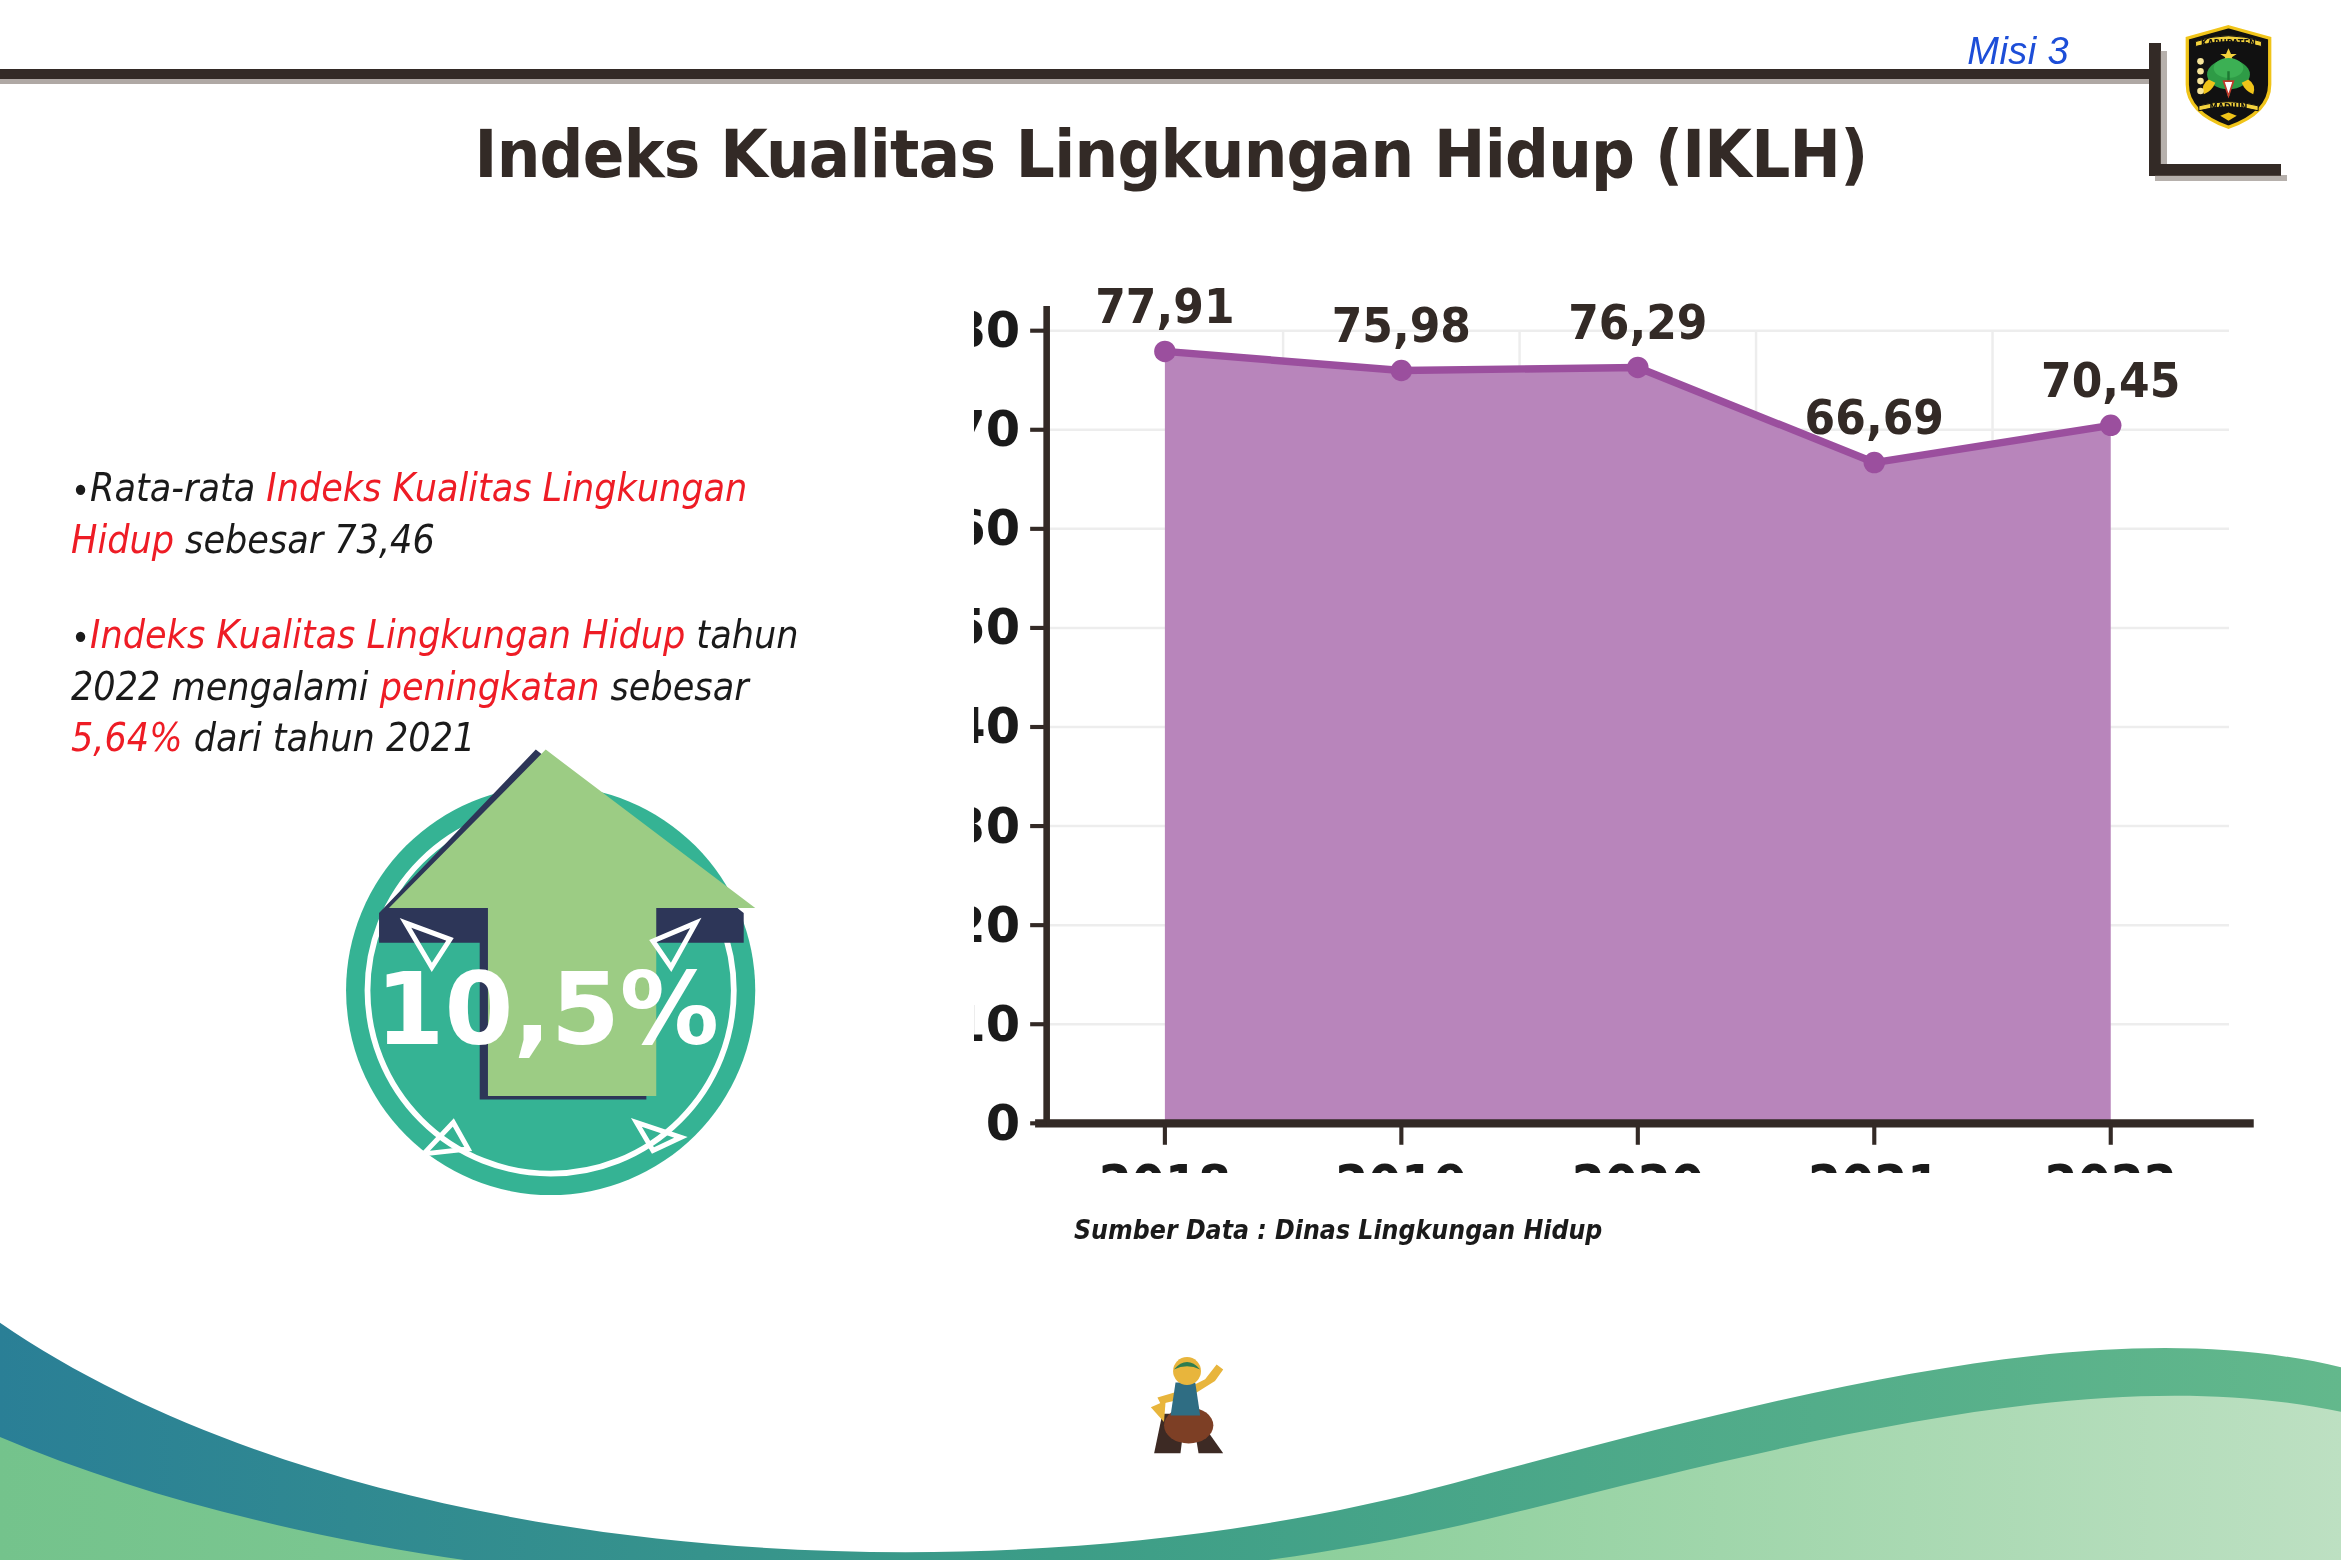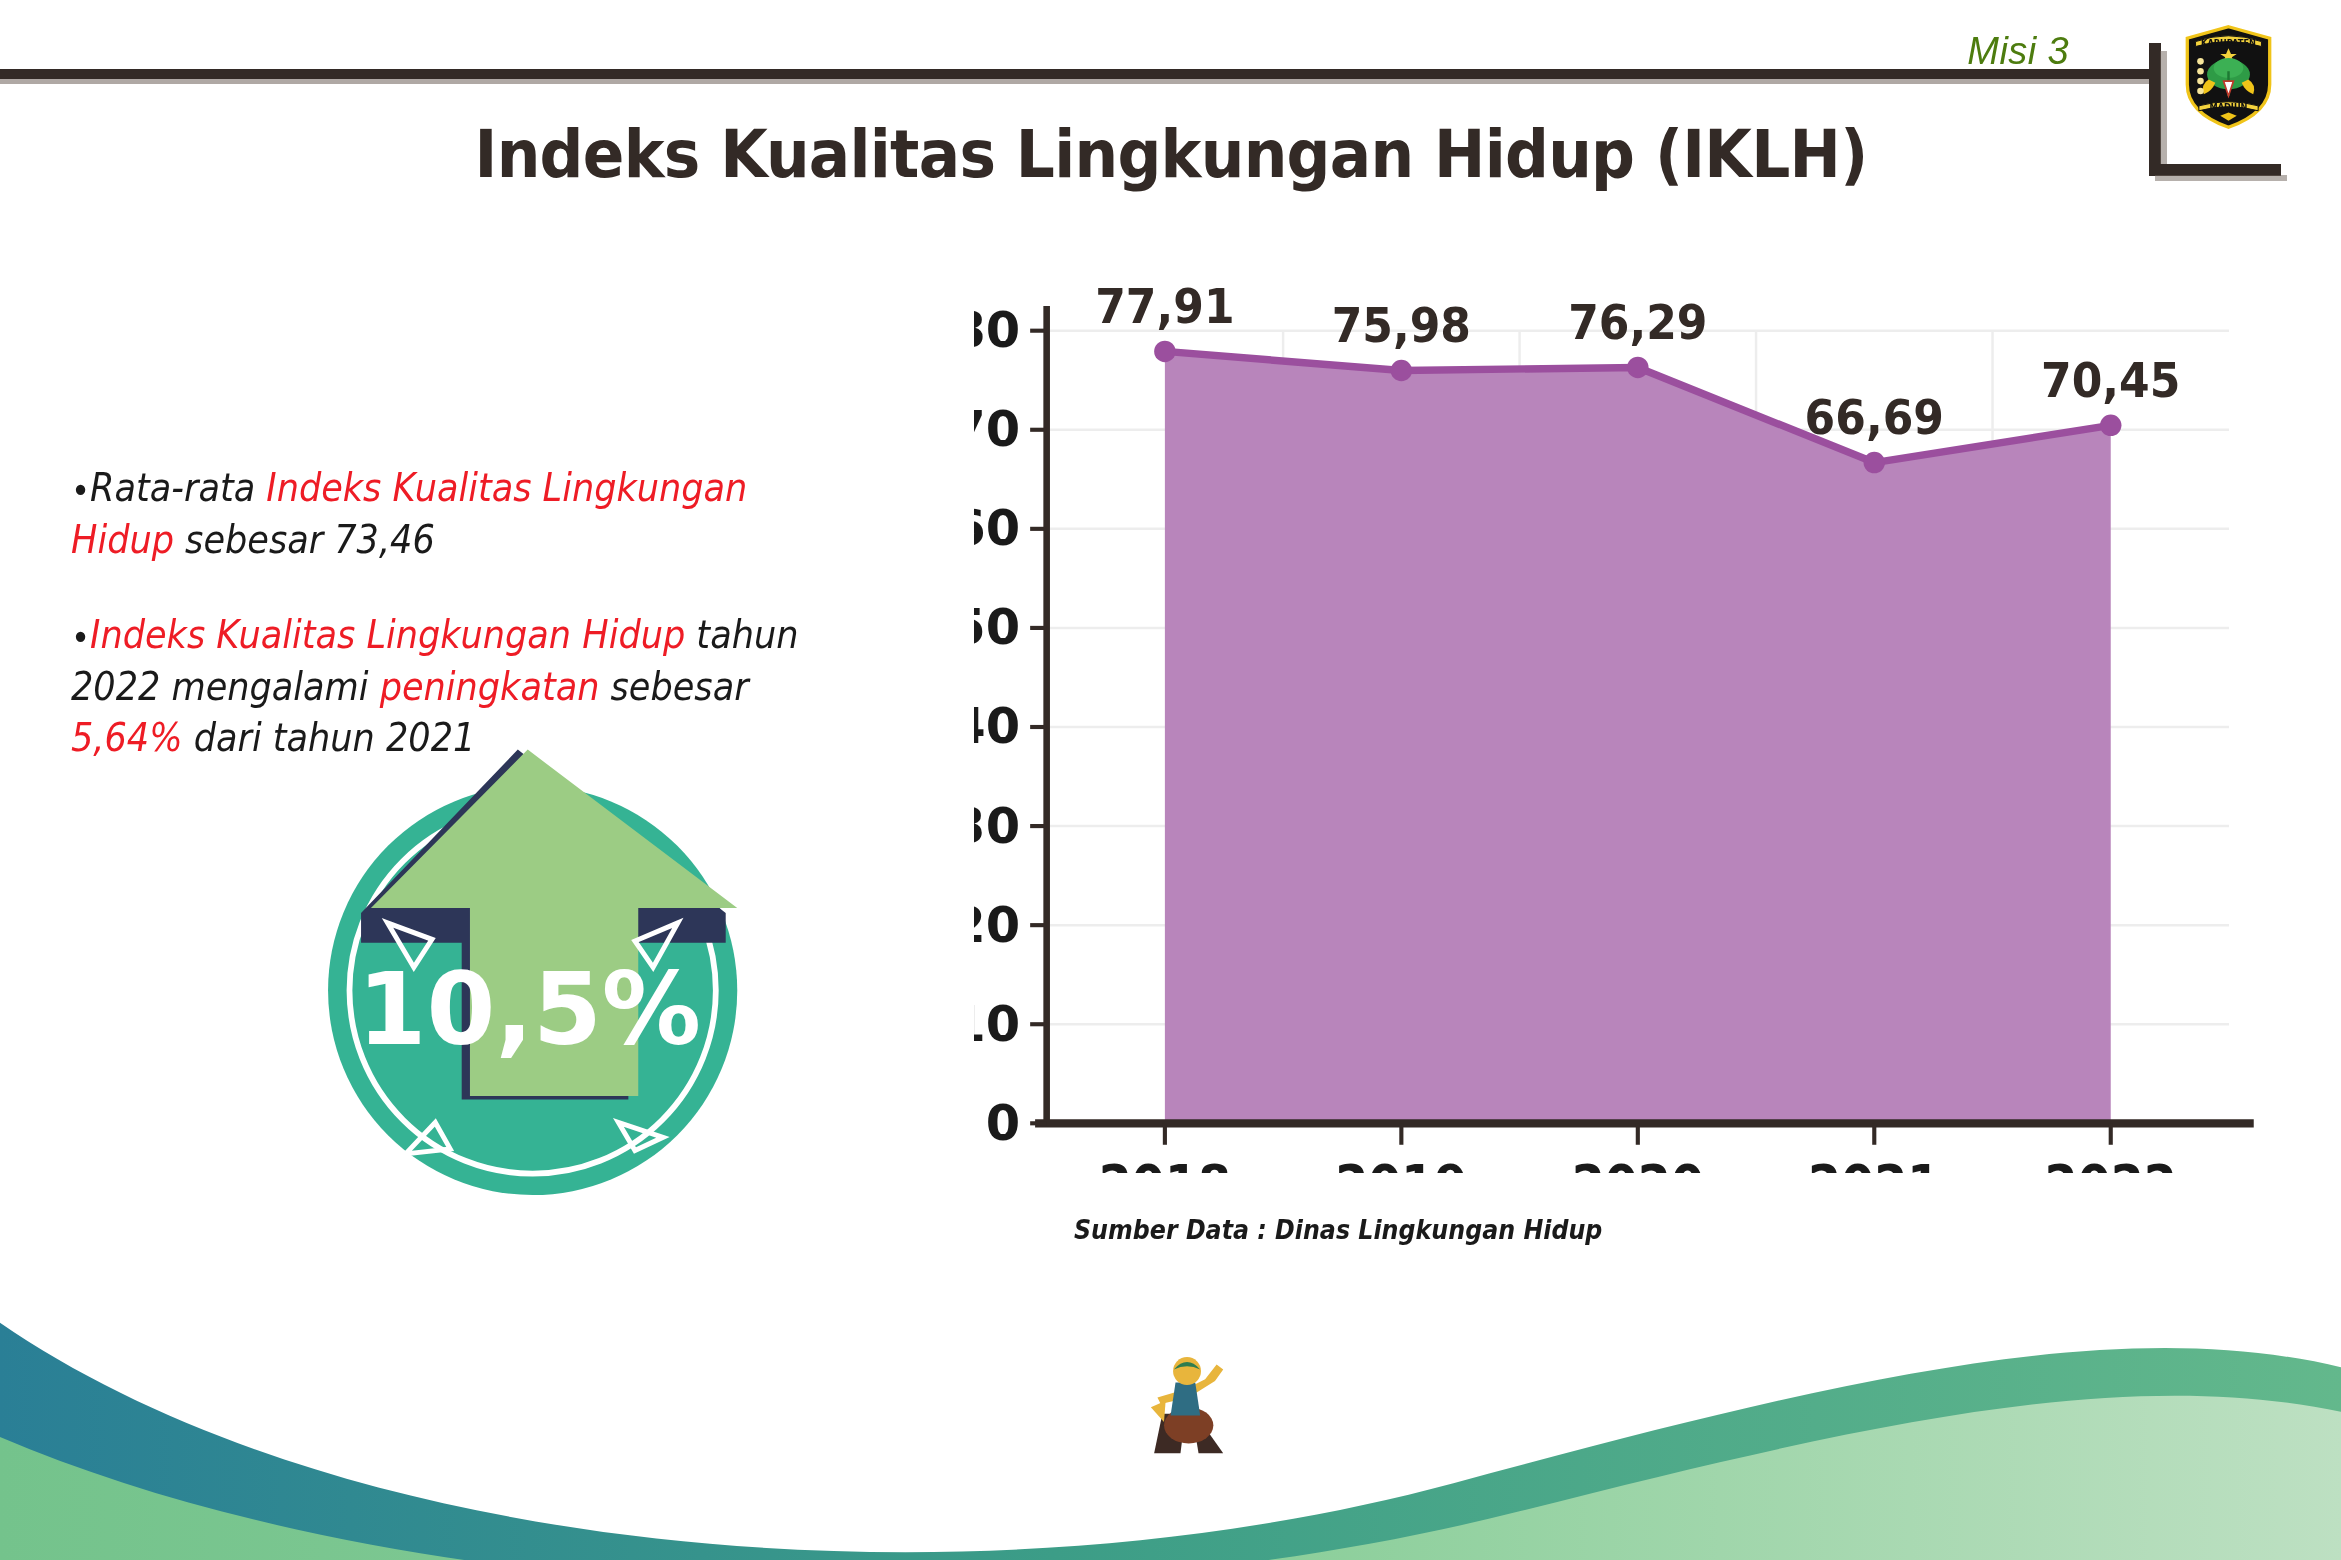--- a/index.html
+++ b/index.html
@@ -32,21 +32,21 @@
   .header-foot{
     position:absolute;left:2149px;top:164px;width:132px;height:11.6px;
     background:#332a26;
   }
   .header-foot-shadow{
     position:absolute;left:2155px;top:175px;width:132px;height:5.8px;
     background:#6d6159;opacity:.5;
   }
   .misi{
     position:absolute;right:273px;top:30px;
-    font-style:italic;font-size:38px;color:#4d7c0f;
+    font-style:italic;font-size:38px;color:#1d4ed8;
     font-family:"Liberation Sans", sans-serif;
     letter-spacing:0.4px;white-space:nowrap;
   }
 
   
   .emblem{position:absolute;left:2184px;top:25px;width:89px;height:104px;}
 
   
   .title{
     position:absolute;left:0;right:0;top:116px;
@@ -69,21 +69,21 @@
     color:#1a1a1a;
     transform:scaleX(.9);
     transform-origin:left top;
     margin-bottom:43px;
     white-space:normal;
   }
   .bullet .dot{font-size:36px;vertical-align:middle;}
   .red{color:#ee1c25;}
 
   
-  .badge-wrap{position:absolute;left:308px;top:743px;width:446px;height:462px;}
+  .badge-wrap{position:absolute;left:326px;top:743px;width:446px;height:462px;}
 
   
   .chart{position:absolute;left:974px;top:281px;width:1288px;height:892px;}
   .chart svg{display:block;}
 
   .sumber{
     position:absolute;left:1074px;top:1214px;
     font-family:"DejaVu Sans", sans-serif;
     font-weight:bold;font-style:italic;
     font-size:27px;color:#1a1a1a;

